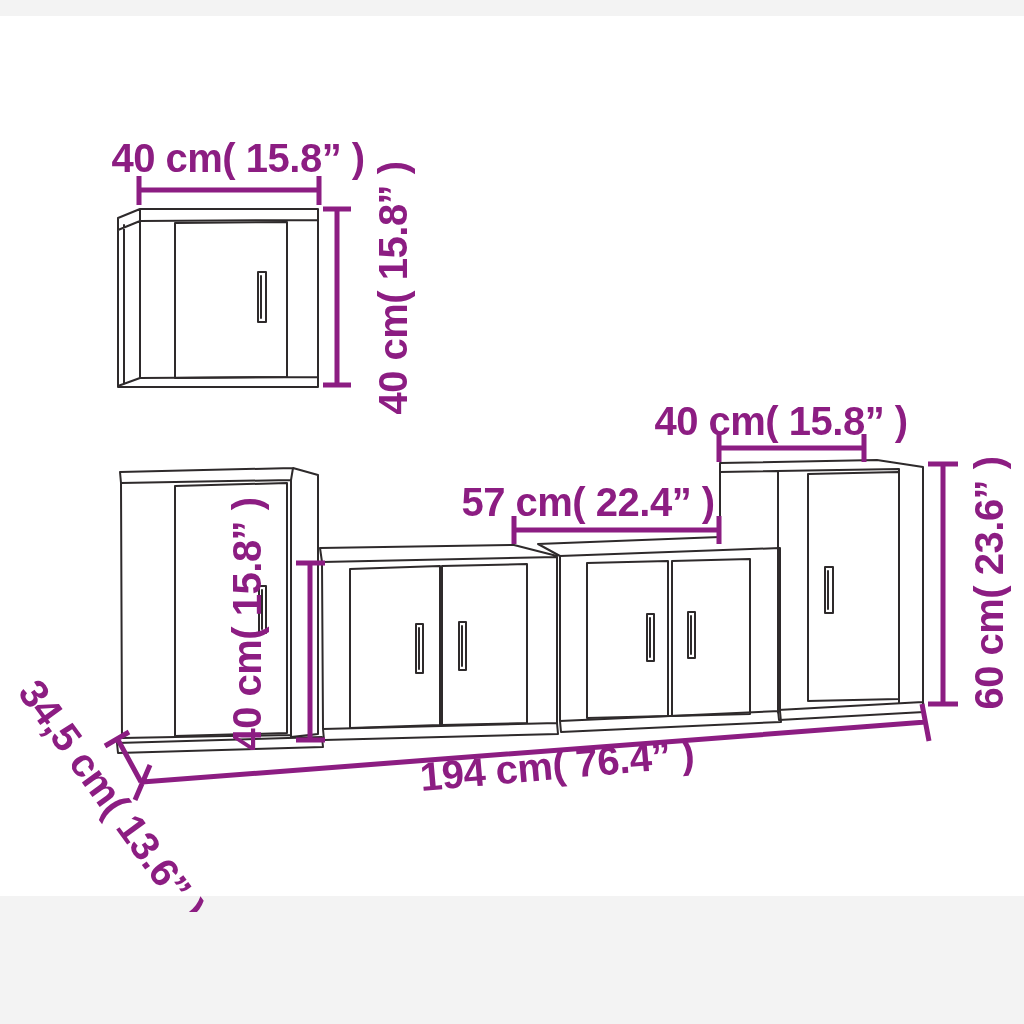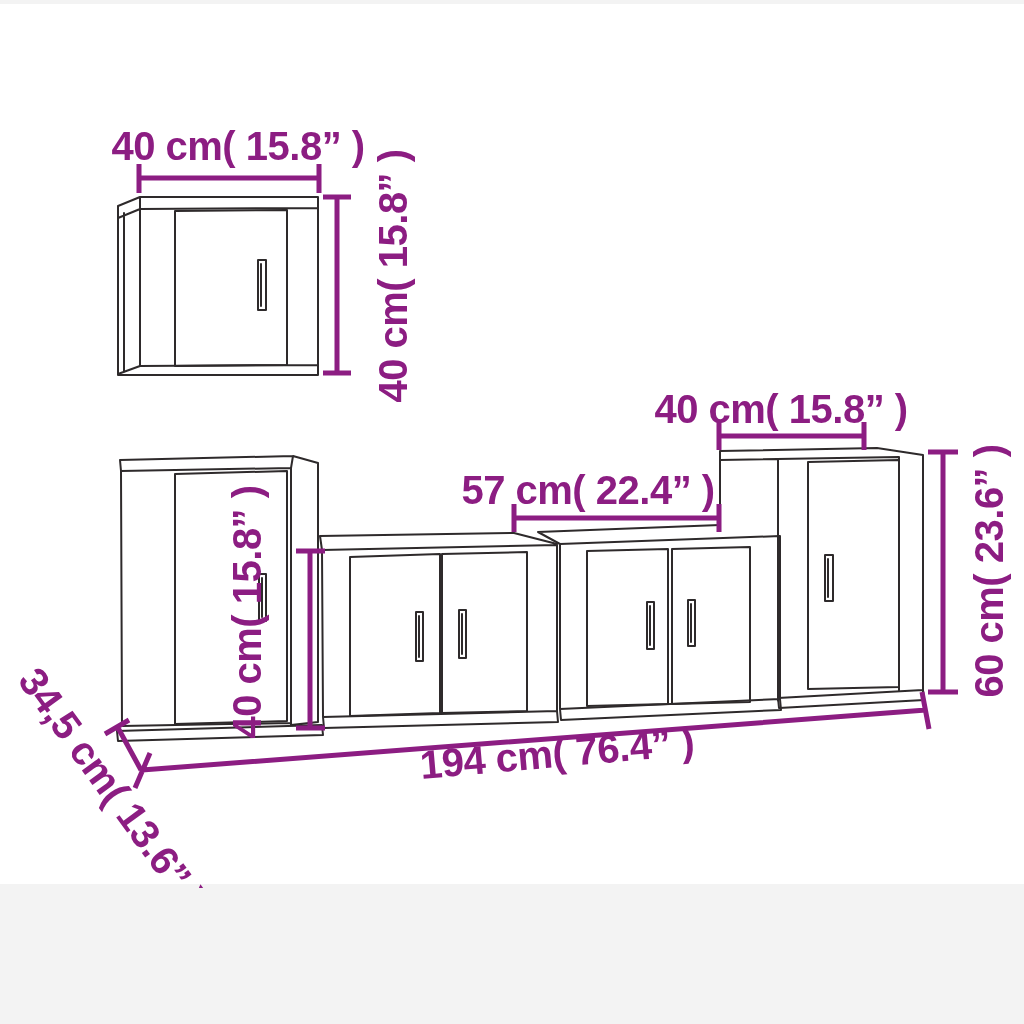--- a/index.html
+++ b/index.html
@@ -4,21 +4,21 @@
 <style>
   :root{
     --accent:#8C1D82;
     --ink:#2E2A2B;
     --background:#FFFFFF;
   }
   html,body{margin:0;padding:0;background:#f3f3f3;}
   .canvas{
     position:relative;
     width:1024px;height:880px;
-    margin:4px auto;
+    margin:16px auto;
     background:var(--background);
     font-family:"Liberation Sans", sans-serif;
   }
   svg{display:block;width:1024px;height:1024px;}
   .art{
     stroke:var(--ink);
     stroke-width:2;
     fill:none;
     stroke-linejoin:round;
     stroke-linecap:round;

